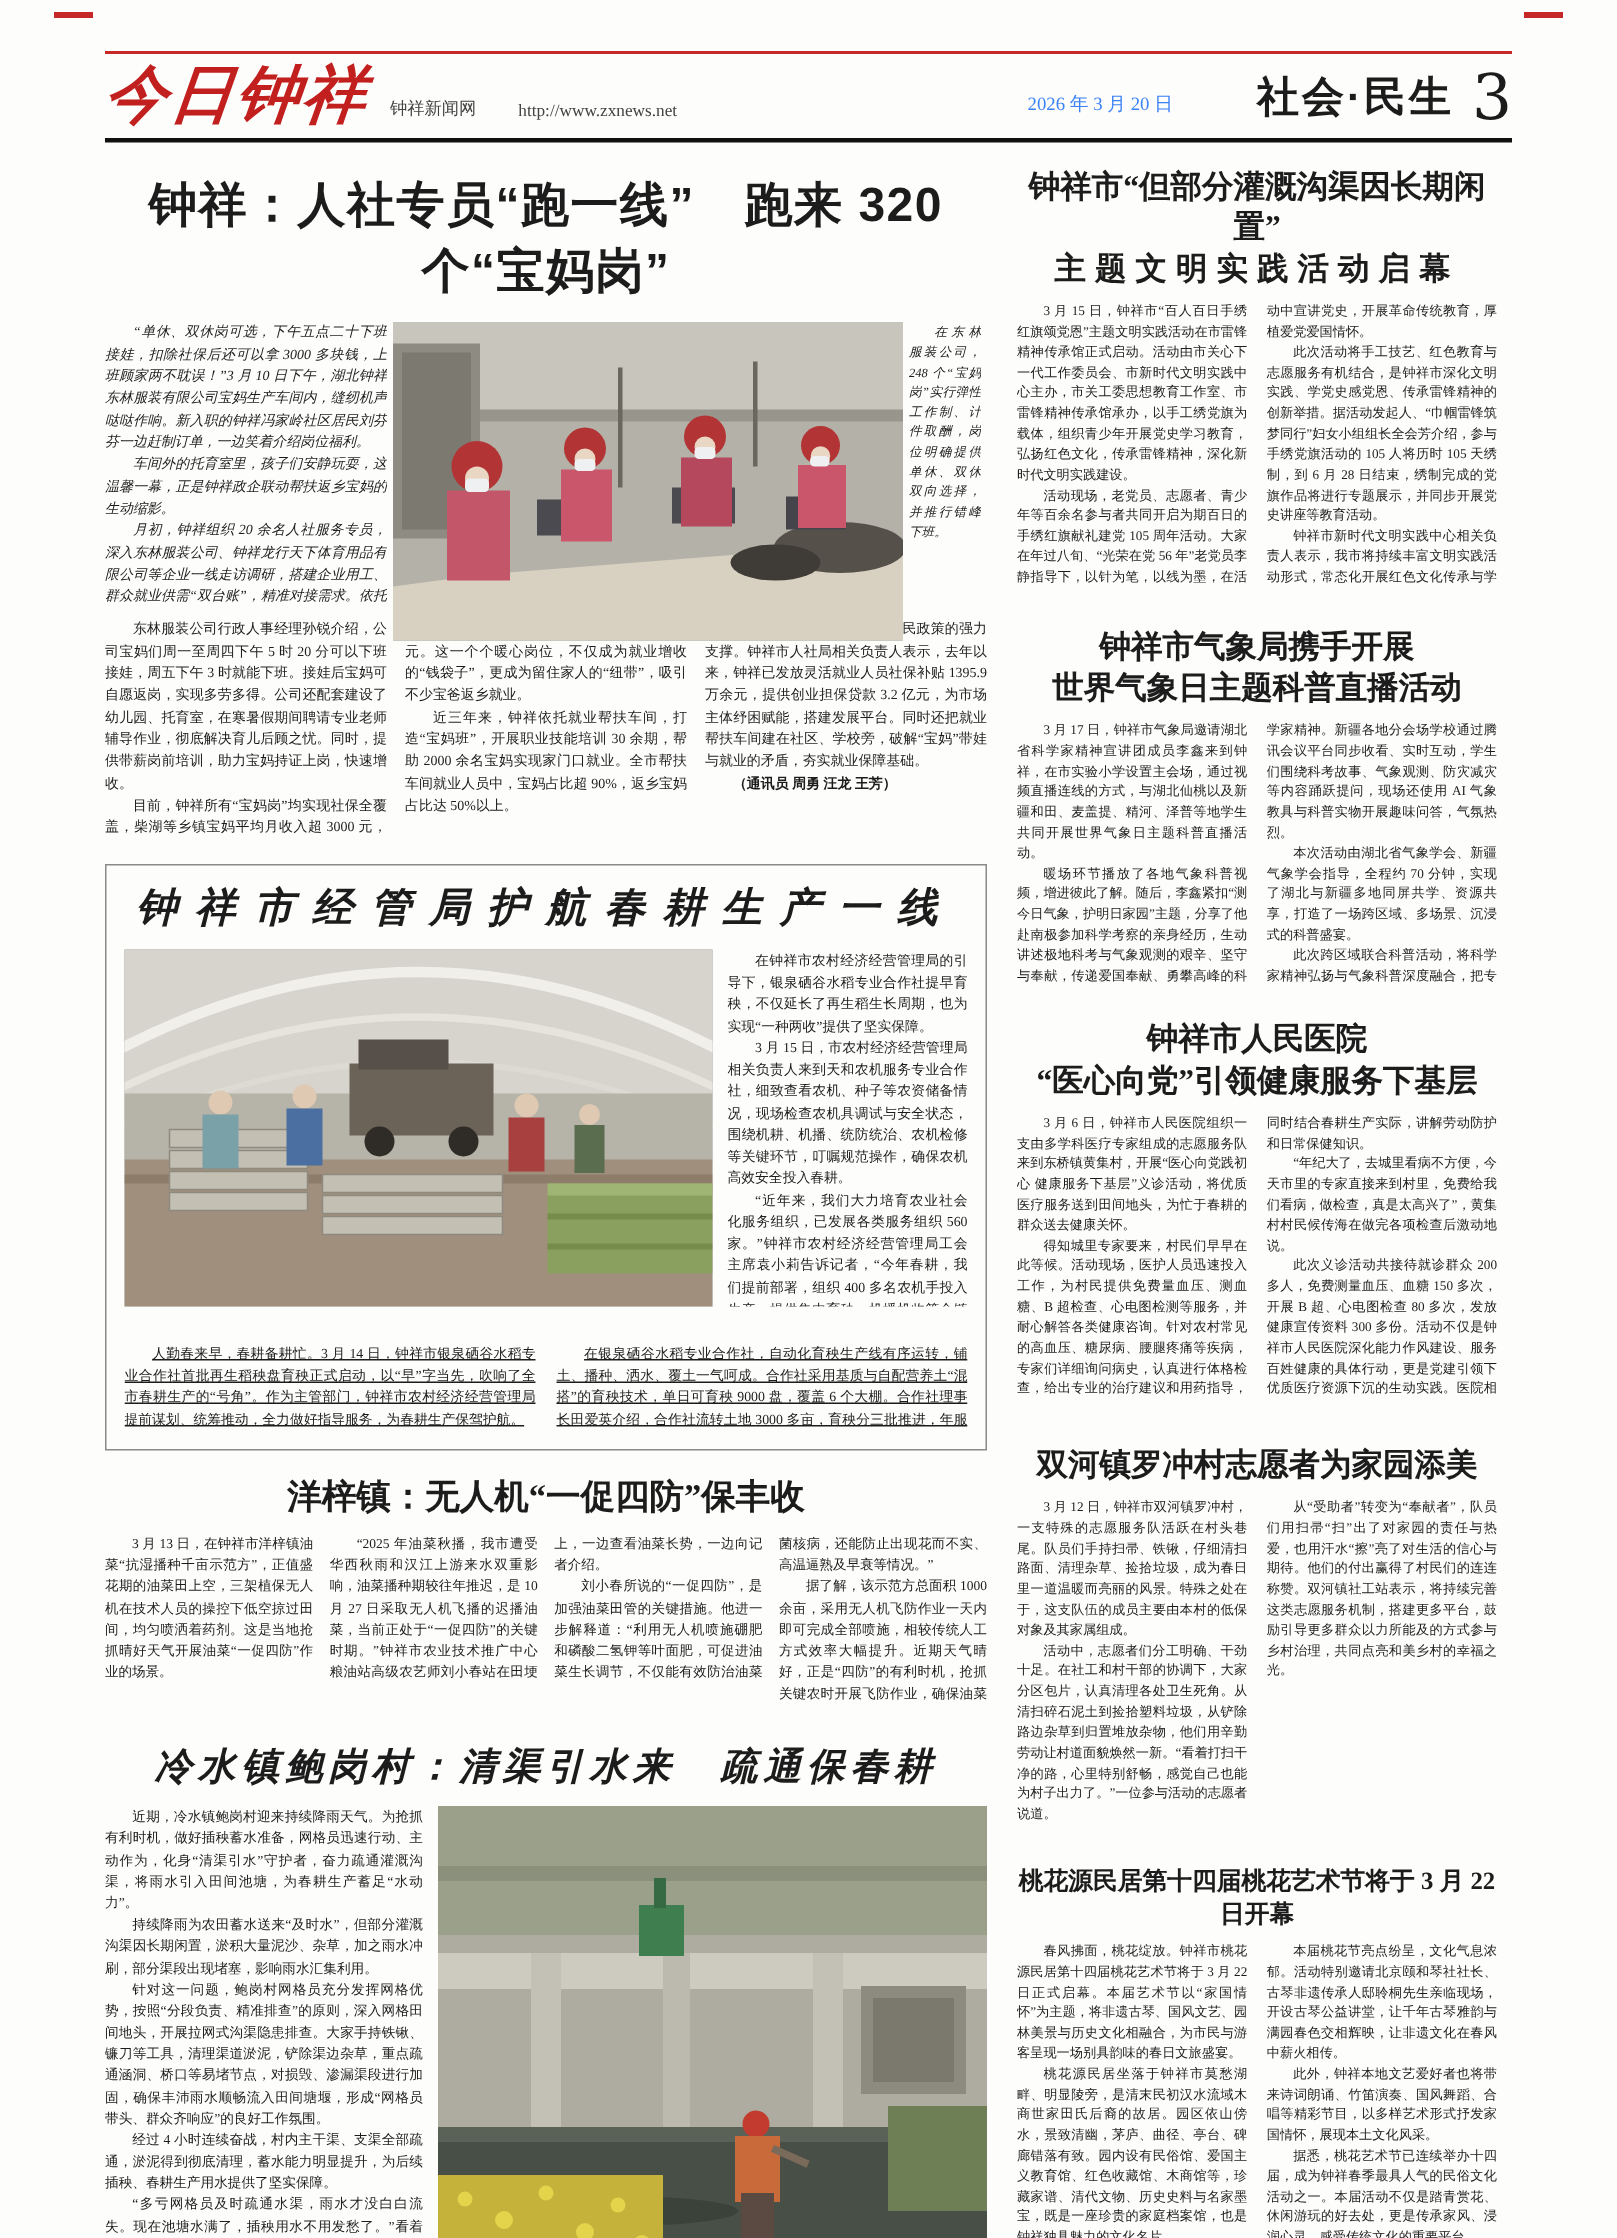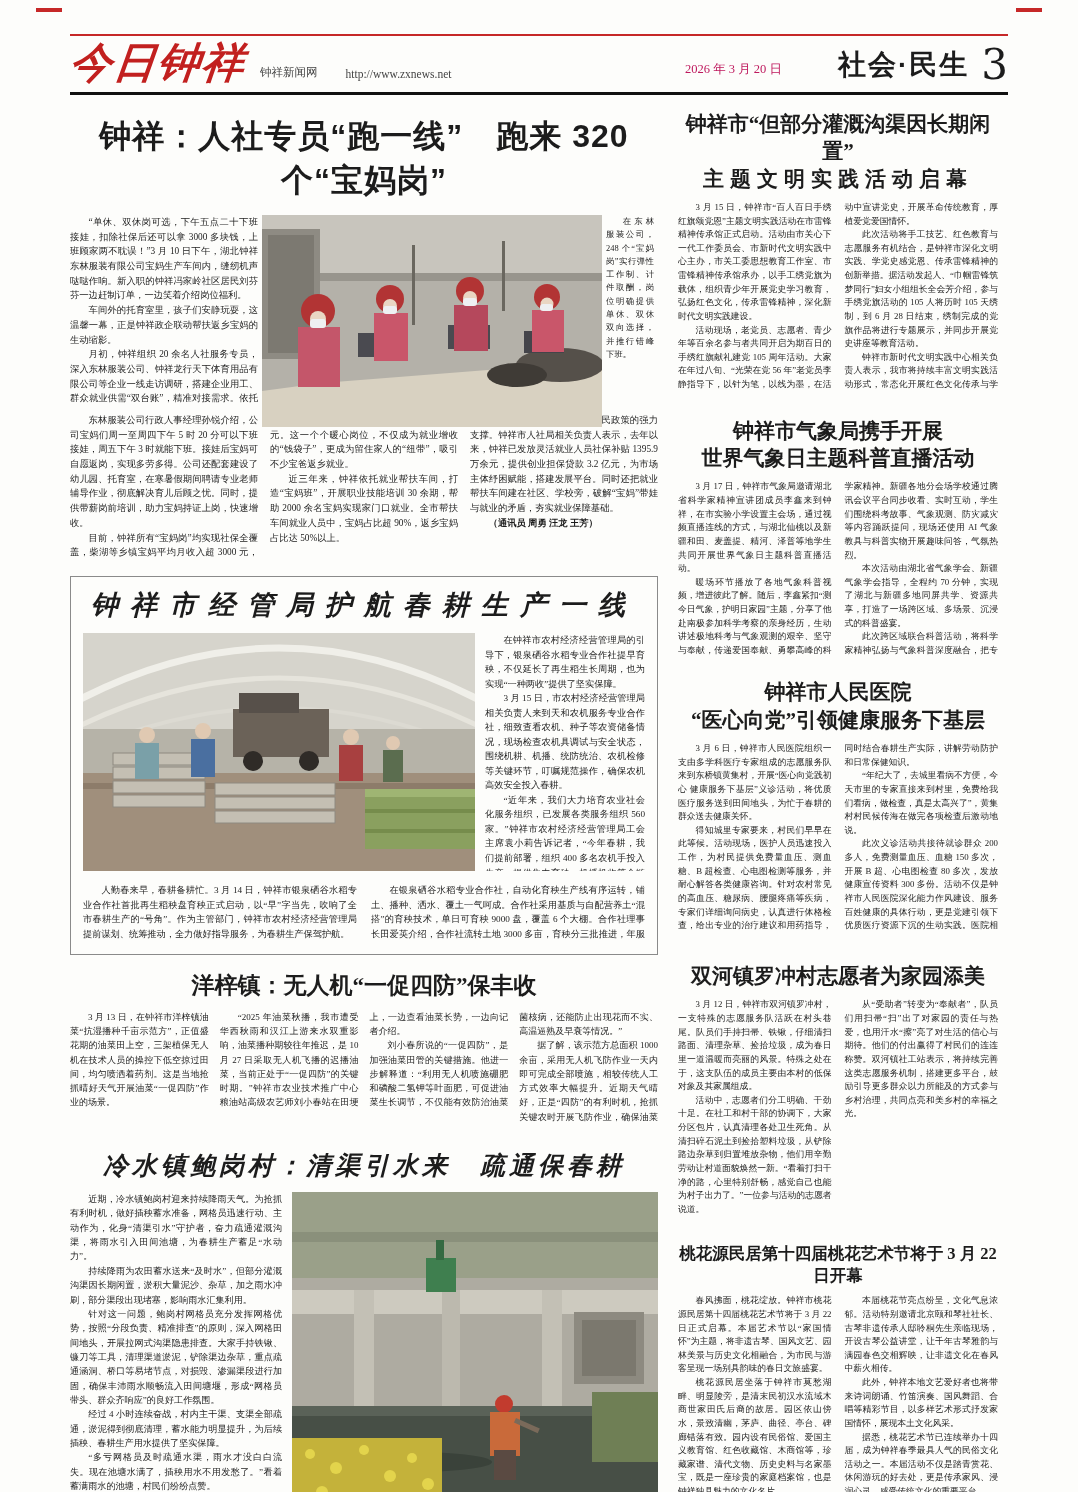--- a/index.html
+++ b/index.html
@@ -9,49 +9,49 @@
   .inner { position:absolute; left:70px; right:70px; top:34px; }
   .topline { height:2px; background:#c62828; margin-bottom:6px; }
   .regmark { position:absolute; top:8px; width:26px; height:4px; background:#c62828; }
   .regmark.left{ left:36px; } .regmark.right{ right:36px; }
 
   header.masthead { display:flex; align-items:flex-end; padding-bottom:8px; border-bottom:3px solid #111; }
   .logo { font-family:"DejaVu Serif",serif; font-style:italic; font-weight:bold; font-size:42px;
           color:#c2201f; line-height:1; letter-spacing:2px; transform:skewX(-6deg); }
   .site-block { margin-left:14px; font-size:11.5px; color:#444; display:flex; gap:28px; align-items:flex-end; padding-bottom:4px;}
   .spacer { flex:1; }
-  .issue-date { font-size:12.5px; color:#be185d; margin-right:56px; padding-bottom:6px; }
+  .issue-date { font-size:12.5px; color:#3b82f6; margin-right:56px; padding-bottom:6px; }
   .section-title { font-family:"Liberation Sans",sans-serif; font-weight:bold; font-size:28px; letter-spacing:2px; }
   .page-num { font-family:"DejaVu Serif",serif; font-size:42px; line-height:0.9; margin-left:12px; }
 
   .content { display:flex; gap:20px; margin-top:16px; }
   .col-left { width:588px; }
   .col-right { width:320px; }
 
   p.para { text-indent:2em; text-align:justify; line-height:1.58; margin:0; }
   .byline { text-align:right; font-weight:bold; text-indent:0; margin-top:2px; }
 
   
   .main-hl { font-family:"Liberation Sans",sans-serif; font-weight:bold; font-size:32px;
              text-align:center; letter-spacing:1px; margin:4px 0 12px; }
-  .main-row1 { display:flex; gap:4px; height:189px; }
+  .main-row1 { display:flex; gap:4px; height:189px;font-style:italic; }
   .main-colA { width:188px; font-size:9.3px; overflow:hidden; }
   .main-colB { width:48px; font-size:8.4px; overflow:hidden; }
   .photo-frame { background:#999; position:relative; flex:none; }
   .main-row2 { margin-top:9px; column-count:3; column-gap:12px; column-fill:auto;
                height:150px; overflow:hidden; font-size:9.3px; }
 
   
   .boxart { margin-top:13px; border:1px solid #8a8a8a; padding:10px 12px 9px; }
   .box-hl { font-family:"DejaVu Serif",serif; font-style:italic; font-weight:bold; font-size:27px;
             text-align:center; letter-spacing:12px; margin-bottom:10px; }
   .box-row { display:flex; gap:10px; }
   .box-colR { flex:1; font-size:9.2px; overflow:hidden; height:238px; }
-  .box-bottom { margin-top:12px; column-count:2; column-gap:14px; column-fill:auto;
-                height:62px; overflow:hidden; font-size:9.2px; }
+  .box-bottom { margin-top:24px; column-count:2; column-gap:14px; column-fill:auto;
+                height:62px; overflow:hidden; font-size:9.2px;text-decoration:underline; }
 
   
   .yz { margin-top:15px; }
   .yz-hl { text-align:center; font-weight:bold; font-size:23px; margin-bottom:9px; }
   .yz-body { column-count:4; column-gap:11px; column-fill:auto; height:124px; overflow:hidden; font-size:9px; }
 
   
   .ls { margin-top:15px; }
   .ls-hl { font-family:"DejaVu Serif",serif; font-style:italic; font-weight:bold; font-size:25px;
            text-align:center; letter-spacing:4px; margin-bottom:10px; }

